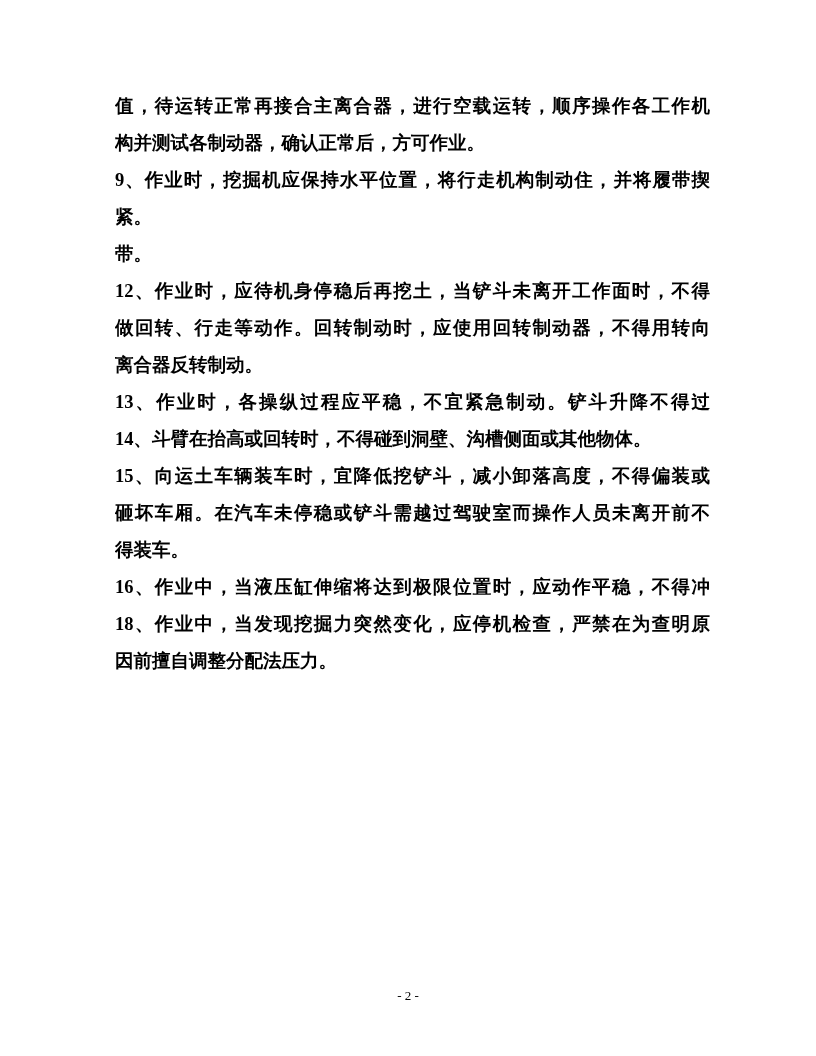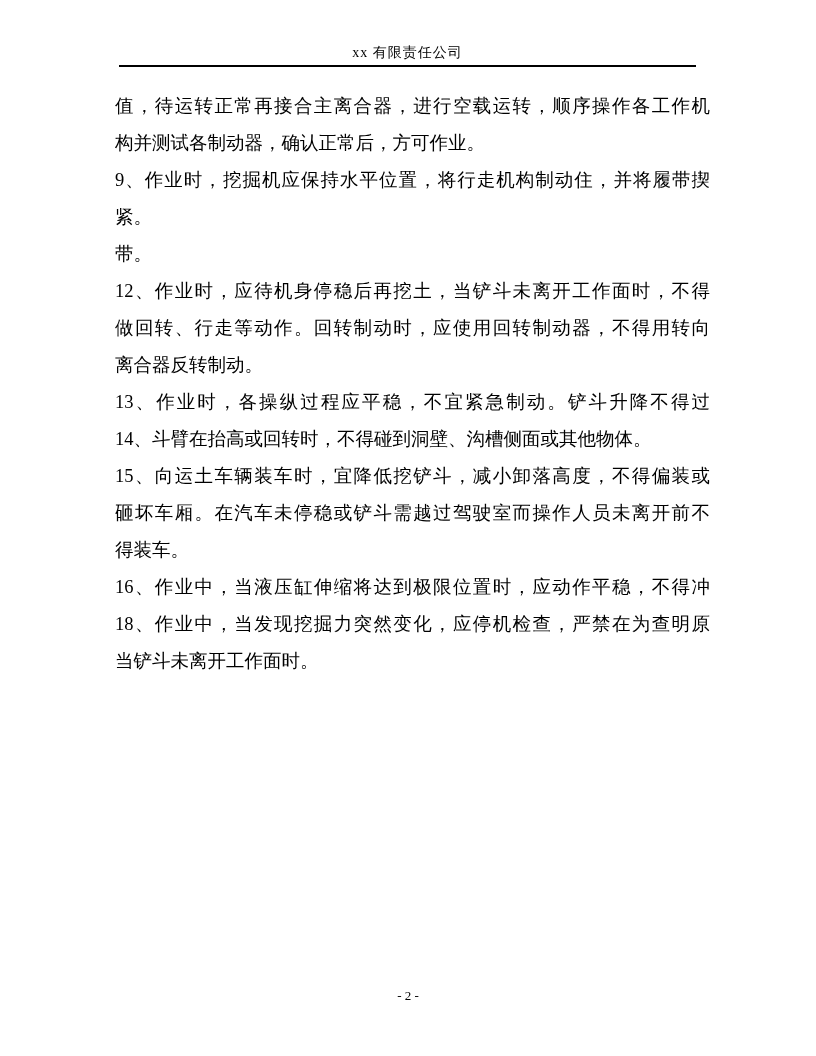--- a/index.html
+++ b/index.html
@@ -33,20 +33,21 @@
     top: 88px;
     left: 115px;
     width: 595px;
     font-size: 18.5px;
   }
   .line {
     height: 37px;
     line-height: 37px;
     text-align: left;
     overflow: hidden;
+    font-weight: bold;
   }
   .line--fill {
     text-align: justify;
     text-align-last: justify;
     text-justify: inter-ideograph;
   }
   .footer {
     position: absolute;
     top: 988px;
     left: 0;
@@ -54,40 +55,37 @@
     text-align: center;
     font-size: 13px;
     line-height: 16px;
   }
 </style>
 </head>
 <body>
 
 <div class="page">
 
-  <div class="header">
-    <span>xx 有限责任公司</span>
-  </div>
 
   <div class="body-text">
       <div class="line line--fill">值，待运转正常再接合主离合器，进行空载运转，顺序操作各工作机</div>
       <div class="line">构并测试各制动器，确认正常后，方可作业。</div>
       <div class="line line--fill">9、作业时，挖掘机应保持水平位置，将行走机构制动住，并将履带揳</div>
       <div class="line">紧。</div>
       <div class="line">带。</div>
       <div class="line line--fill">12、作业时，应待机身停稳后再挖土，当铲斗未离开工作面时，不得</div>
       <div class="line line--fill">做回转、行走等动作。回转制动时，应使用回转制动器，不得用转向</div>
       <div class="line">离合器反转制动。</div>
       <div class="line line--fill">13、作业时，各操纵过程应平稳，不宜紧急制动。铲斗升降不得过</div>
       <div class="line">14、斗臂在抬高或回转时，不得碰到洞壁、沟槽侧面或其他物体。</div>
       <div class="line line--fill">15、向运土车辆装车时，宜降低挖铲斗，减小卸落高度，不得偏装或</div>
       <div class="line line--fill">砸坏车厢。在汽车未停稳或铲斗需越过驾驶室而操作人员未离开前不</div>
       <div class="line">得装车。</div>
       <div class="line line--fill">16、作业中，当液压缸伸缩将达到极限位置时，应动作平稳，不得冲</div>
       <div class="line line--fill">18、作业中，当发现挖掘力突然变化，应停机检查，严禁在为查明原</div>
-      <div class="line">当铲斗未离开工作面时。</div>
+      <div class="line">因前擅自调整分配法压力。</div>
     </div>
 
   <div class="footer">
     <span>- 2 -</span>
   </div>
 
 </div>
 
 </body></html>

